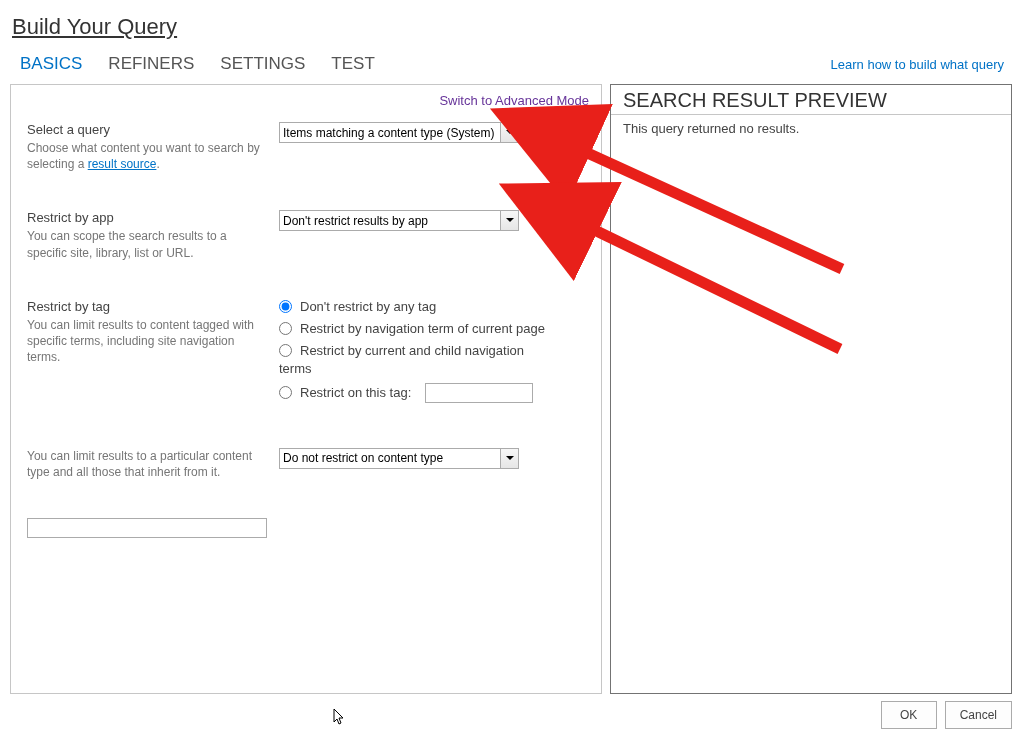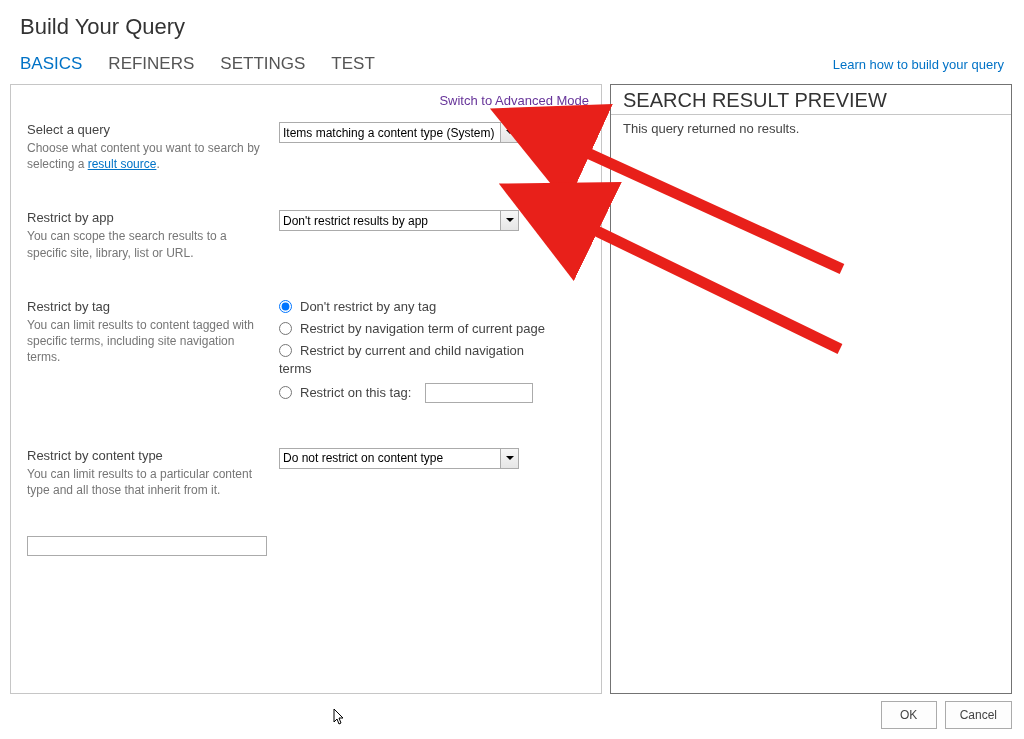--- a/index.html
+++ b/index.html
@@ -14,21 +14,22 @@
   background: #fff;
   width: 1024px;
   height: 739px;
   position: relative;
   overflow: hidden;
 }
 .page-title {
   font-size: 22px;
   font-weight: 300;
   color: #333;
-  padding: 14px 0 8px 20px;
+  padding: 14px 0 8px 12px;
+  text-decoration: underline;
 }
 .tabs {
   display: flex;
   align-items: center;
   padding: 6px 20px 10px 20px;
   justify-content: flex-end;
 }
 .tab {
   font-size: 17px;
   font-weight: 400;
@@ -215,21 +216,21 @@
 </head>
 <body>
 
 <div class="page-title">Build Your Query</div>
 
 <div class="tabs">
   <div class="tab active">BASICS</div>
   <div class="tab">REFINERS</div>
   <div class="tab">SETTINGS</div>
   <div class="tab">TEST</div>
-  <div class="help-link">Learn how to build your query</div>
+  <div class="help-link">Learn how to build what query</div>
 </div>
 
 <div class="content-area">
   <div class="left-panel">
     <div class="mode-link">Switch to Advanced Mode</div>
 
     <div class="form-area">
 
       <div class="section">
         <div class="labels">
@@ -283,21 +284,20 @@
           <div class="radio-row">
             <input type="radio" name="tag" style="">
             <span>Restrict on this tag:</span>
             <input type="text" value="" style="">
           </div>
         </div>
       </div>
 
       <div class="section">
         <div class="labels">
-          <div class="sec-title">Restrict by content type</div>
           <div class="sec-desc">You can limit results to a particular content type and all those that inherit from it.</div>
         </div>
         <div class="controls">
           <span class="select-wrap">
             <select class="dd">
               <option>Do not restrict on content type</option>
             </select>
           </span>
         </div>
       </div>

